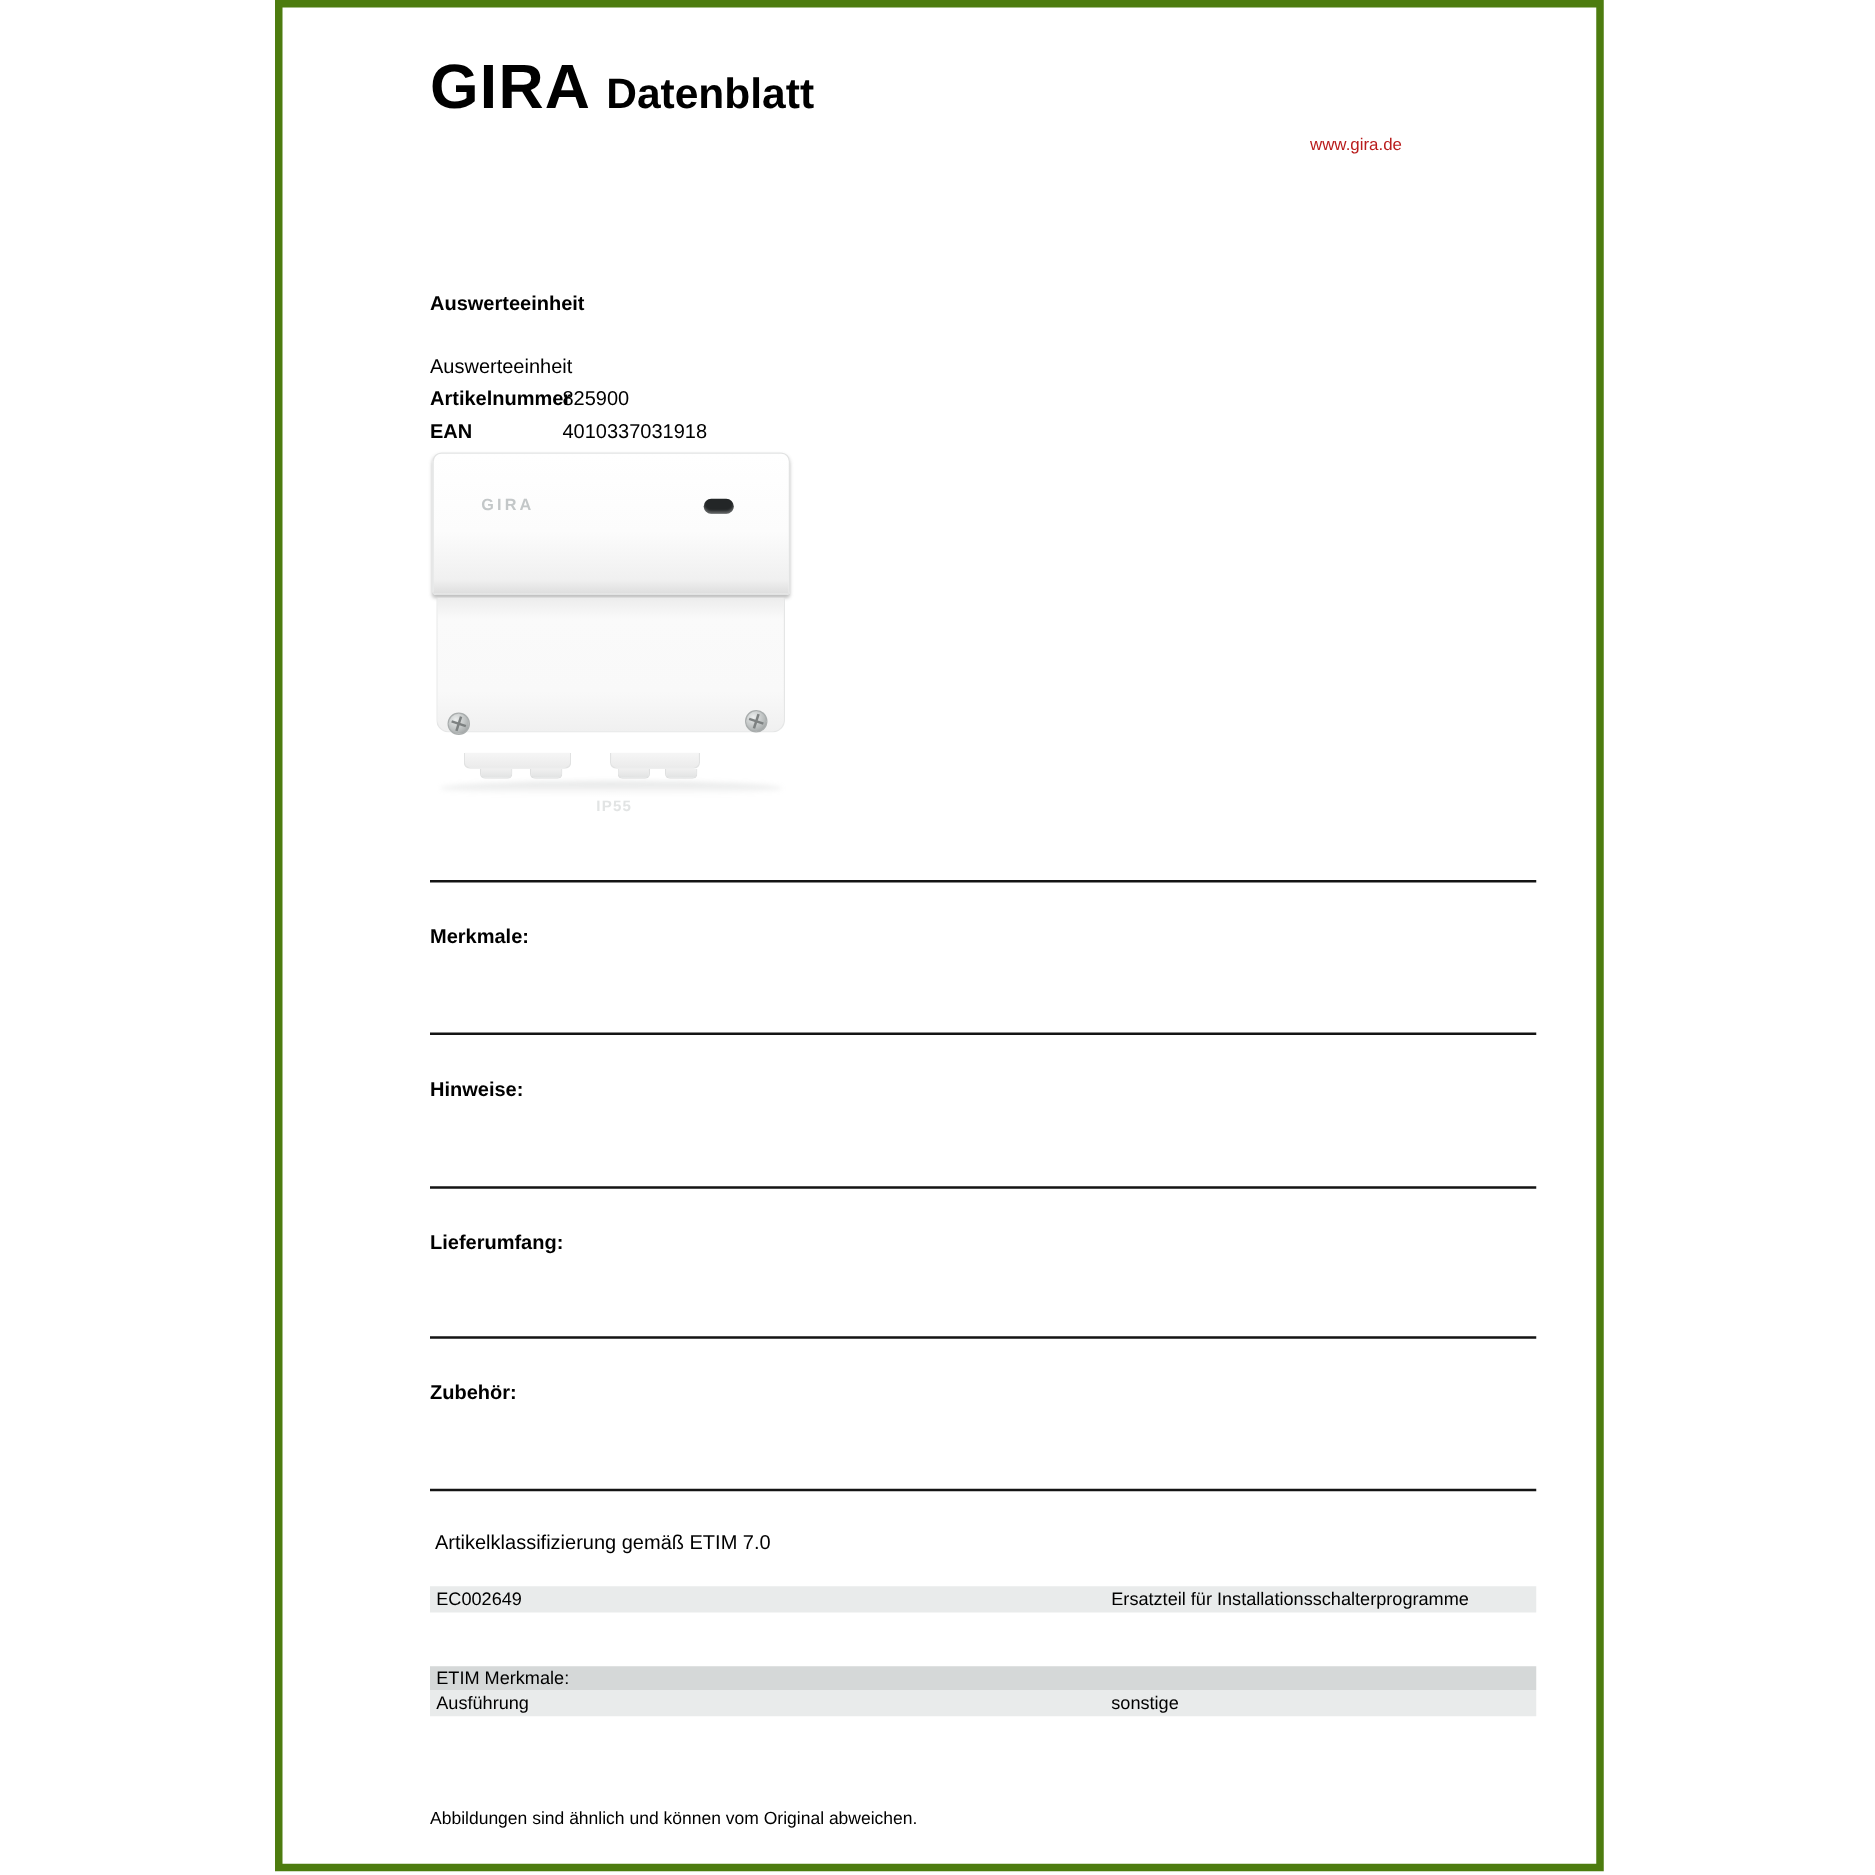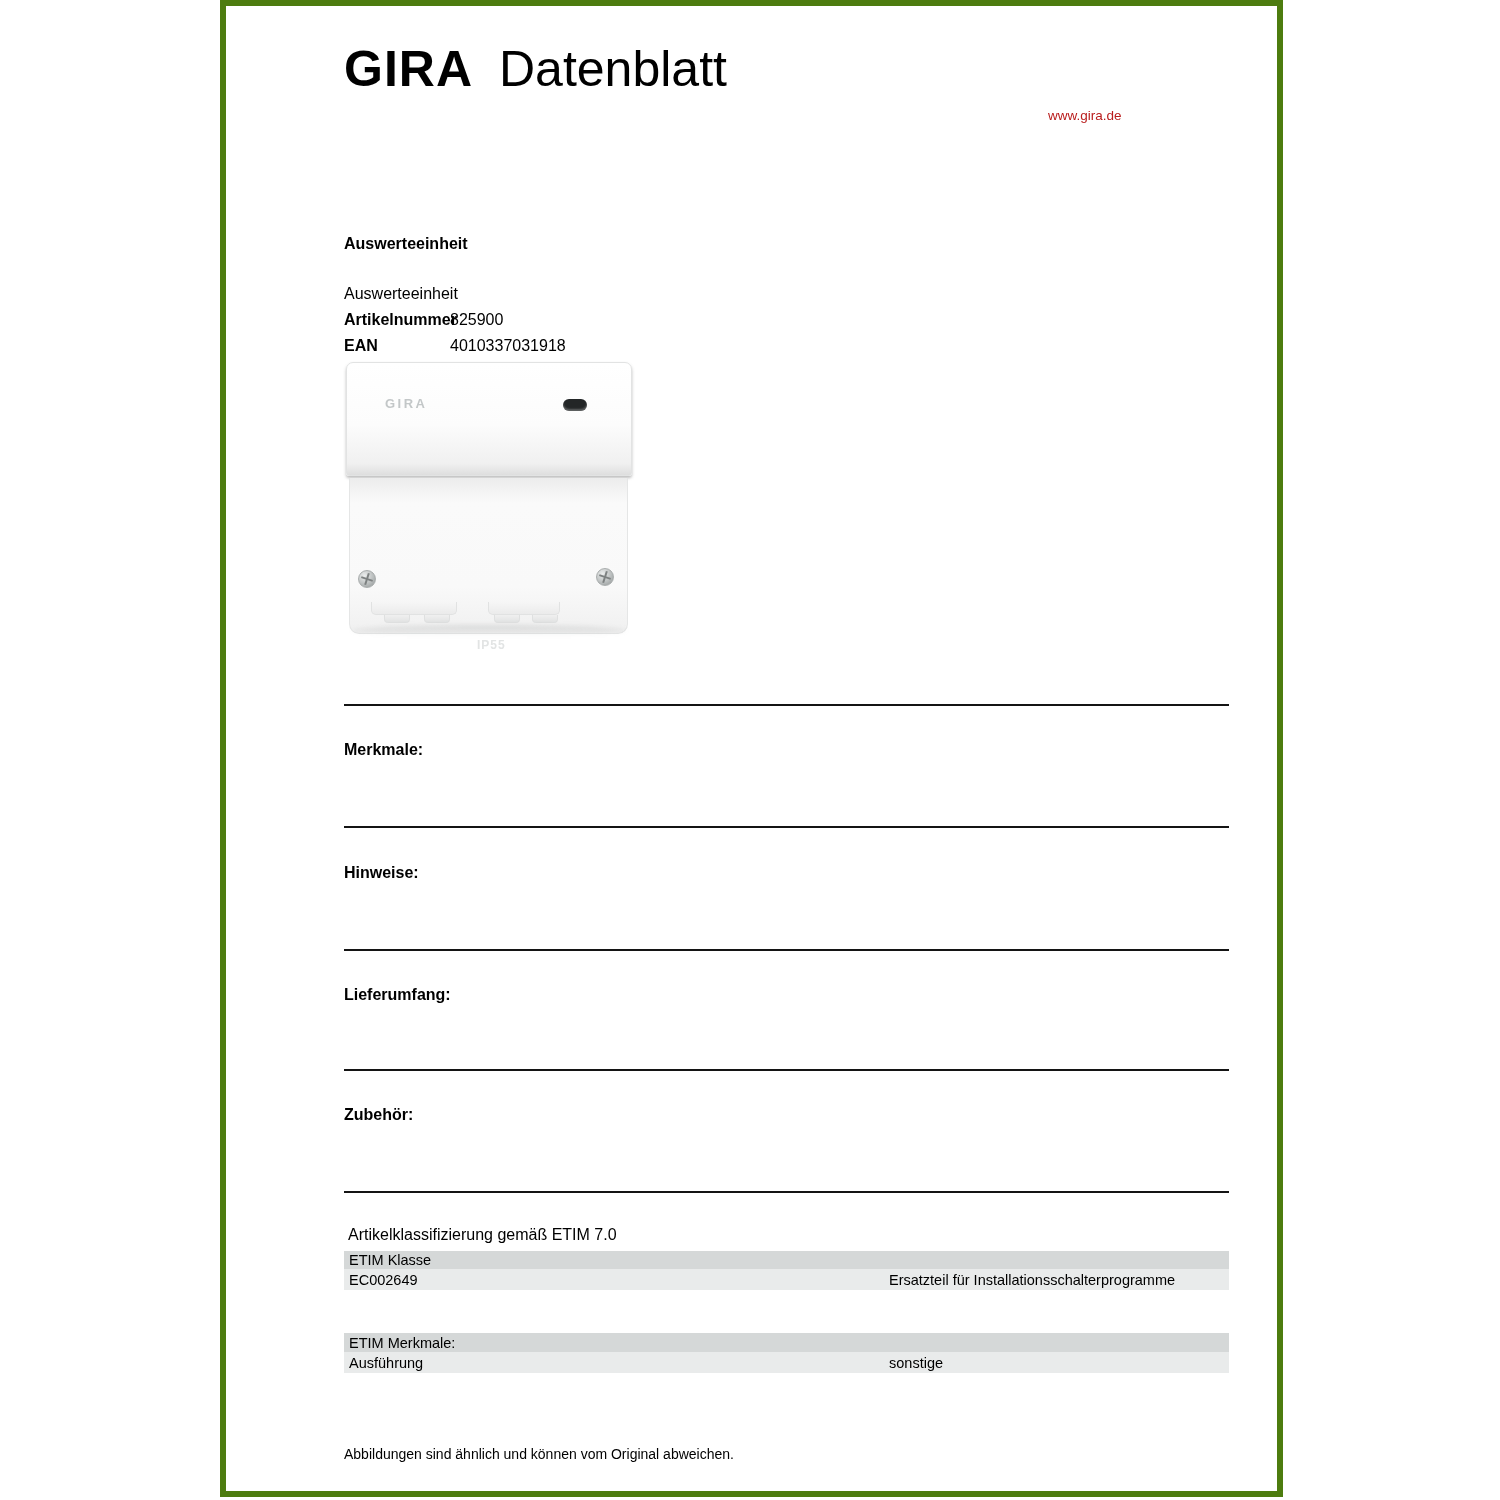--- a/index.html
+++ b/index.html
@@ -6,41 +6,41 @@
   html,body { width:1500px; height:1500px; background:#ffffff; color:#000;
               font-family:"Liberation Sans","DejaVu Sans",sans-serif; }
   .canvas { position:relative; width:1500px; height:1500px; background:#ffffff; overflow:hidden; }
 
   .page { position:absolute; left:220px; top:0; width:1063px; height:1497px;
           border:6px solid #4d7c0f; background:#ffffff; }
 
   
   .brandline { position:absolute; left:118px; top:36px; display:flex; align-items:baseline; }
   .brand   { font-size:50px; font-weight:bold; letter-spacing:1px; line-height:54px; }
-  .doctype { font-size:50px; font-weight:normal; margin-left:26px; line-height:54px; }
+  .doctype { font-size:34px; font-weight:bold; margin-left:12px; line-height:54px; }
 
   .copyright { position:absolute; left:822px; top:42px; font-size:13.5px; line-height:16.5px; }
   .website   { position:absolute; left:822px; top:102px; font-size:13.5px; color:#b91c1c; text-decoration:none; }
 
   
   .prod-title { position:absolute; left:118px; top:229px; font-size:16px; font-weight:bold; }
   .prod-name  { position:absolute; left:118px; top:279px; font-size:16px; }
   .prod-row   { position:absolute; left:118px; font-size:16px; height:20px; }
   .prod-row .lbl { font-weight:bold;text-align:center; }
   .prod-row .val { position:absolute; left:106px; top:0; white-space:nowrap;text-align:center; }
   .row-artnr { top:305px; }
   .row-ean   { top:331px; }
 
   
   .photo { position:absolute; left:118px; top:352px; width:292px; height:280px; }
   .lid { position:absolute; left:2px; top:4px; width:286px; height:114px;
          background:linear-gradient(180deg,#ffffff 0%,#fcfcfc 55%,#f0f0f0 90%,#dedede 100%);
          border:1px solid #e2e3e3; border-radius:7px 7px 3px 3px;
          box-shadow:0 2px 3px rgba(110,110,110,.45); }
-  .dev-body { position:absolute; left:5px; top:120px; width:279px; height:156px;
+  .dev-body { position:absolute; left:5px; top:120px; width:279px; height:108px;
          background:linear-gradient(180deg,#ececec 0%,#fafafa 16%,#f9f9f9 70%,#f0f0f0 100%);
          border:1px solid #e5e6e6; border-top:none; border-radius:0 0 10px 10px; }
   .gira-label { position:absolute; left:38px; top:33px; font-size:13px; font-weight:bold;
          letter-spacing:2.5px; color:#c3c7c8; }
   .led { position:absolute; left:216px; top:36px; width:24px; height:12px; background:#232627;
          border-radius:6px; box-shadow:inset 0 -2px 2px rgba(255,255,255,.28); }
   .ip-label { position:absolute; left:127px; top:160px; font-size:12px; font-weight:bold;
          letter-spacing:1px; color:#e2e4e4; }
   .screw { position:absolute; width:18px; height:18px; border-radius:50%;
          background:radial-gradient(circle at 35% 30%, #eceeee, #b7bbbb 60%, #8f9393 100%);
@@ -133,23 +133,20 @@
     <div class="rule r2"></div>
     <div class="sec-label sec2">Hinweise:</div>
     <div class="rule r3"></div>
     <div class="sec-label sec3">Lieferumfang:</div>
     <div class="rule r4"></div>
     <div class="sec-label sec4">Zubehör:</div>
     <div class="rule r5"></div>
 
     <div class="tbl-title">Artikelklassifizierung gemäß ETIM 7.0</div>
 
-    <div class="band hdr b1">
-      <span class="cell-l">ETIM Klasse</span>
-    </div>
     <div class="band row b2">
       <span class="cell-l">EC002649</span>
       <span class="cell-r">Ersatzteil für Installationsschalterprogramme</span>
     </div>
 
     <div class="band hdr b3">
       <span class="cell-l">ETIM Merkmale:</span>
     </div>
     <div class="band row b4">
       <span class="cell-l">Ausführung</span>

